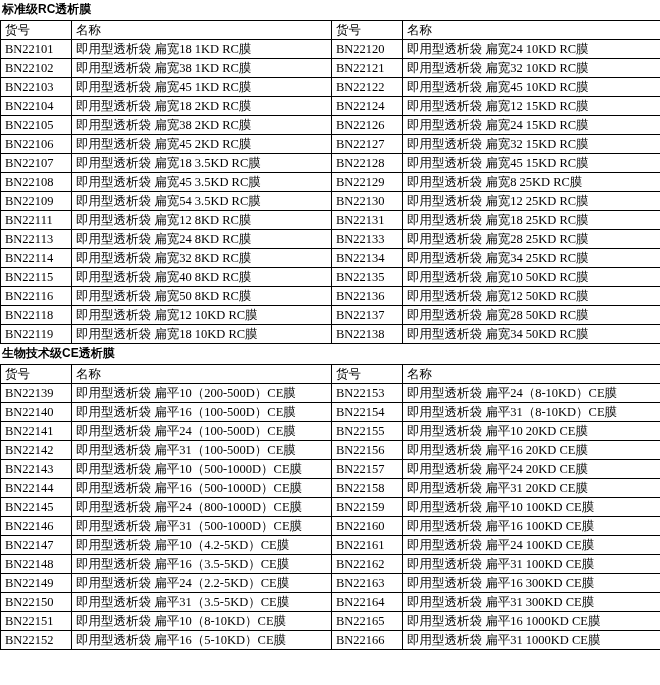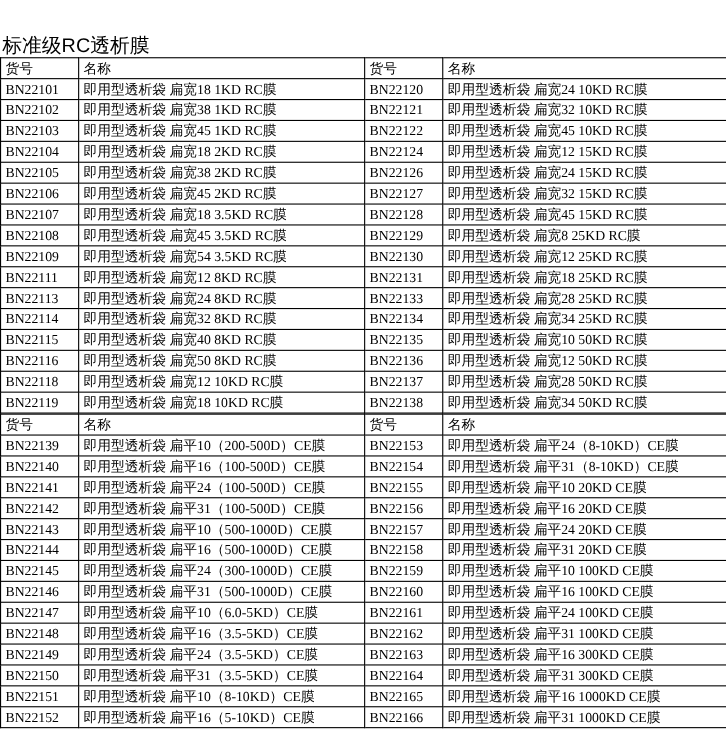--- a/index.html
+++ b/index.html
@@ -14,25 +14,24 @@
     color: #000000;
     overflow: hidden;
   }
   .page {
     width: 660px;
     box-sizing: border-box;
     padding: 0;
   }
   .section-title {
     font-family: "Liberation Sans", sans-serif;
-    font-size: 18px;
-    font-weight: normal;
+    font-size: 12px;
+    font-weight: bold;
     line-height: 17px;
     padding: 1px 0 2px 2px;
-    margin-top: 32px;
   }
   table.grid {
     border-collapse: collapse;
     width: 660px;
     table-layout: fixed;
   }
   table.grid td, table.grid th {
     border: 1px solid #000000;
     font-size: 12.5px;
     line-height: 14px;
@@ -162,20 +161,21 @@
             <td class="c-code">BN22119</td>
             <td class="c-name nm">即用型透析袋 扁宽18  10KD RC膜</td>
             <td class="c-code">BN22138</td>
             <td class="c-name nm">即用型透析袋 扁宽34  50KD RC膜</td>
           </tr>
         </tbody>
     </table>
   </div>
 
   <div class="section">
+    <div class="section-title">生物技术级CE透析膜</div>
     <table class="grid">
       <thead>
         <tr>
           <th class="c-code">货号</th>
           <th class="c-name">名称</th>
           <th class="c-code">货号</th>
           <th class="c-name">名称</th>
 
         </tr>
       </thead>
@@ -211,45 +211,45 @@
             <td class="c-name nm">即用型透析袋 扁平24 20KD CE膜</td>
           </tr>
           <tr>
             <td class="c-code">BN22144</td>
             <td class="c-name nm">即用型透析袋 扁平16（500-1000D）CE膜</td>
             <td class="c-code">BN22158</td>
             <td class="c-name nm">即用型透析袋 扁平31 20KD CE膜</td>
           </tr>
           <tr>
             <td class="c-code">BN22145</td>
-            <td class="c-name nm">即用型透析袋 扁平24（300-1000D）CE膜</td>
+            <td class="c-name nm">即用型透析袋 扁平24（800-1000D）CE膜</td>
             <td class="c-code">BN22159</td>
             <td class="c-name nm">即用型透析袋 扁平10 100KD CE膜</td>
           </tr>
           <tr>
             <td class="c-code">BN22146</td>
             <td class="c-name nm">即用型透析袋 扁平31（500-1000D）CE膜</td>
             <td class="c-code">BN22160</td>
             <td class="c-name nm">即用型透析袋 扁平16 100KD CE膜</td>
           </tr>
           <tr>
             <td class="c-code">BN22147</td>
-            <td class="c-name nm">即用型透析袋 扁平10（6.0-5KD）CE膜</td>
+            <td class="c-name nm">即用型透析袋 扁平10（4.2-5KD）CE膜</td>
             <td class="c-code">BN22161</td>
             <td class="c-name nm">即用型透析袋 扁平24 100KD CE膜</td>
           </tr>
           <tr>
             <td class="c-code">BN22148</td>
             <td class="c-name nm">即用型透析袋 扁平16（3.5-5KD）CE膜</td>
             <td class="c-code">BN22162</td>
             <td class="c-name nm">即用型透析袋 扁平31 100KD CE膜</td>
           </tr>
           <tr>
             <td class="c-code">BN22149</td>
-            <td class="c-name nm">即用型透析袋 扁平24（3.5-5KD）CE膜</td>
+            <td class="c-name nm">即用型透析袋 扁平24（2.2-5KD）CE膜</td>
             <td class="c-code">BN22163</td>
             <td class="c-name nm">即用型透析袋 扁平16 300KD CE膜</td>
           </tr>
           <tr>
             <td class="c-code">BN22150</td>
             <td class="c-name nm">即用型透析袋 扁平31（3.5-5KD）CE膜</td>
             <td class="c-code">BN22164</td>
             <td class="c-name nm">即用型透析袋 扁平31 300KD CE膜</td>
           </tr>
           <tr>

